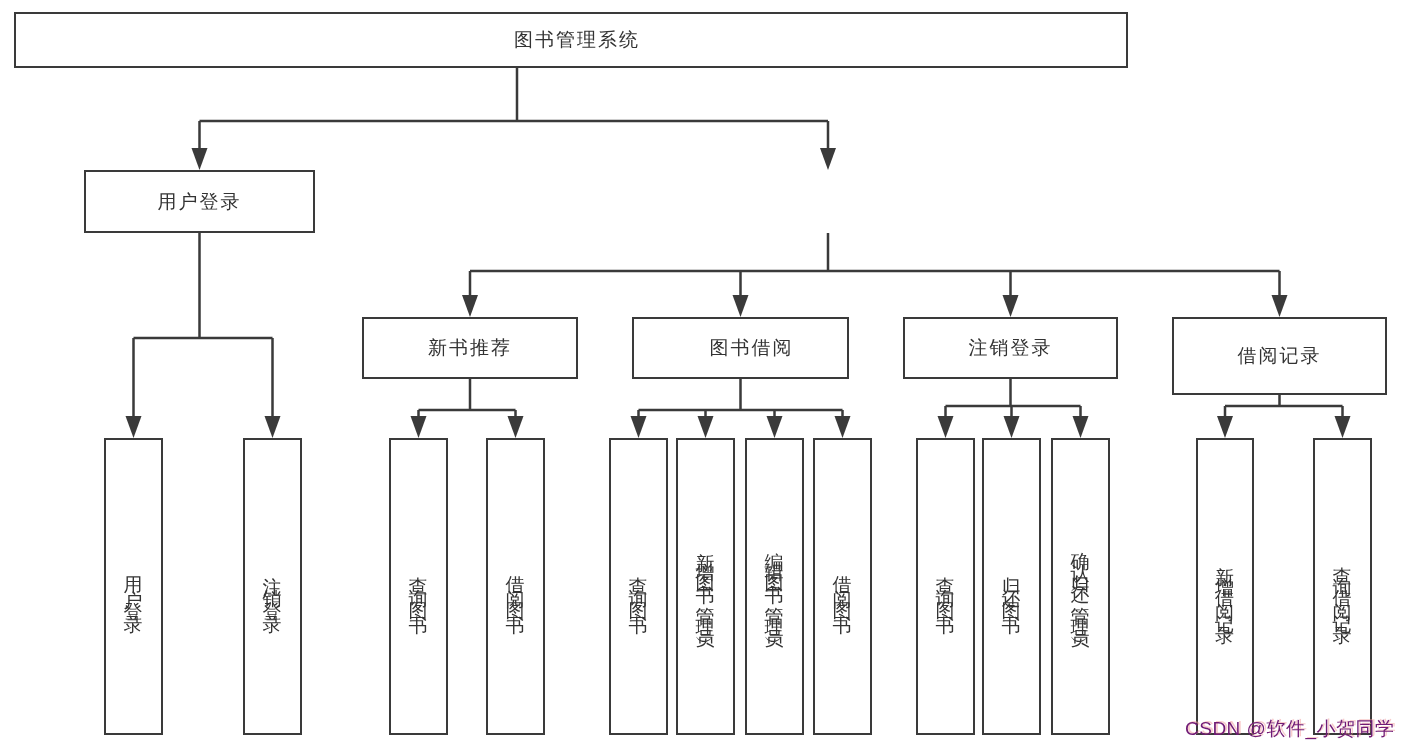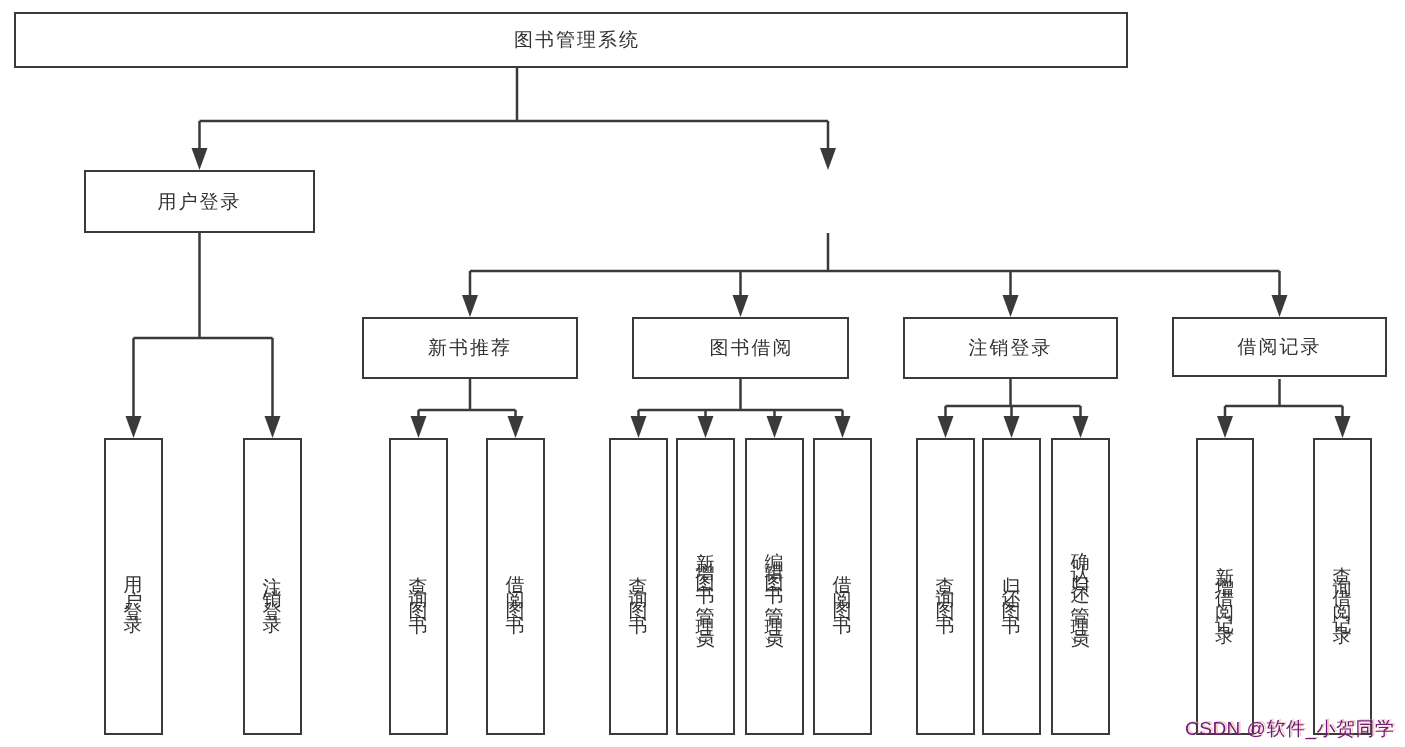--- a/index.html
+++ b/index.html
@@ -103,21 +103,21 @@
     </g>
   </svg>
 
   <div class="node" style="left:14px; top:12px; width:1114px; height:56px;padding-left:12px;">图书管理系统</div>
 
   <div class="node" style="left:84px; top:170px; width:231px; height:63px;">用户登录</div>
 
   <div class="node" style="left:362px; top:317px; width:216px; height:62px;">新书推荐</div>
   <div class="node" style="left:632px; top:317px; width:217px; height:62px;padding-left:22px;">图书借阅</div>
   <div class="node" style="left:903px; top:317px; width:215px; height:62px;">注销登录</div>
-  <div class="node" style="left:1172px; top:317px; width:215px; height:60px;">借阅记录</div>
+  <div class="node" style="left:1172px; top:317px; width:215px; height:78px;">借阅记录</div>
 
   <div class="leaf" style="left:104px; top:438px; width:59px; height:297px;">用户登录</div>
   <div class="leaf" style="left:243px; top:438px; width:59px; height:297px;">注销登录</div>
   <div class="leaf" style="left:389px; top:438px; width:59px; height:297px;">查询图书</div>
   <div class="leaf" style="left:486px; top:438px; width:59px; height:297px;">借阅图书</div>
   <div class="leaf" style="left:609px; top:438px; width:59px; height:297px;">查询图书</div>
   <div class="leaf" style="left:676px; top:438px; width:59px; height:297px; letter-spacing:11px;">新增图书（管理员）</div>
   <div class="leaf" style="left:745px; top:438px; width:59px; height:297px; letter-spacing:11px;">编辑图书（管理员）</div>
   <div class="leaf" style="left:813px; top:438px; width:59px; height:297px;">借阅图书</div>
   <div class="leaf" style="left:916px; top:438px; width:59px; height:297px;">查询图书</div>

